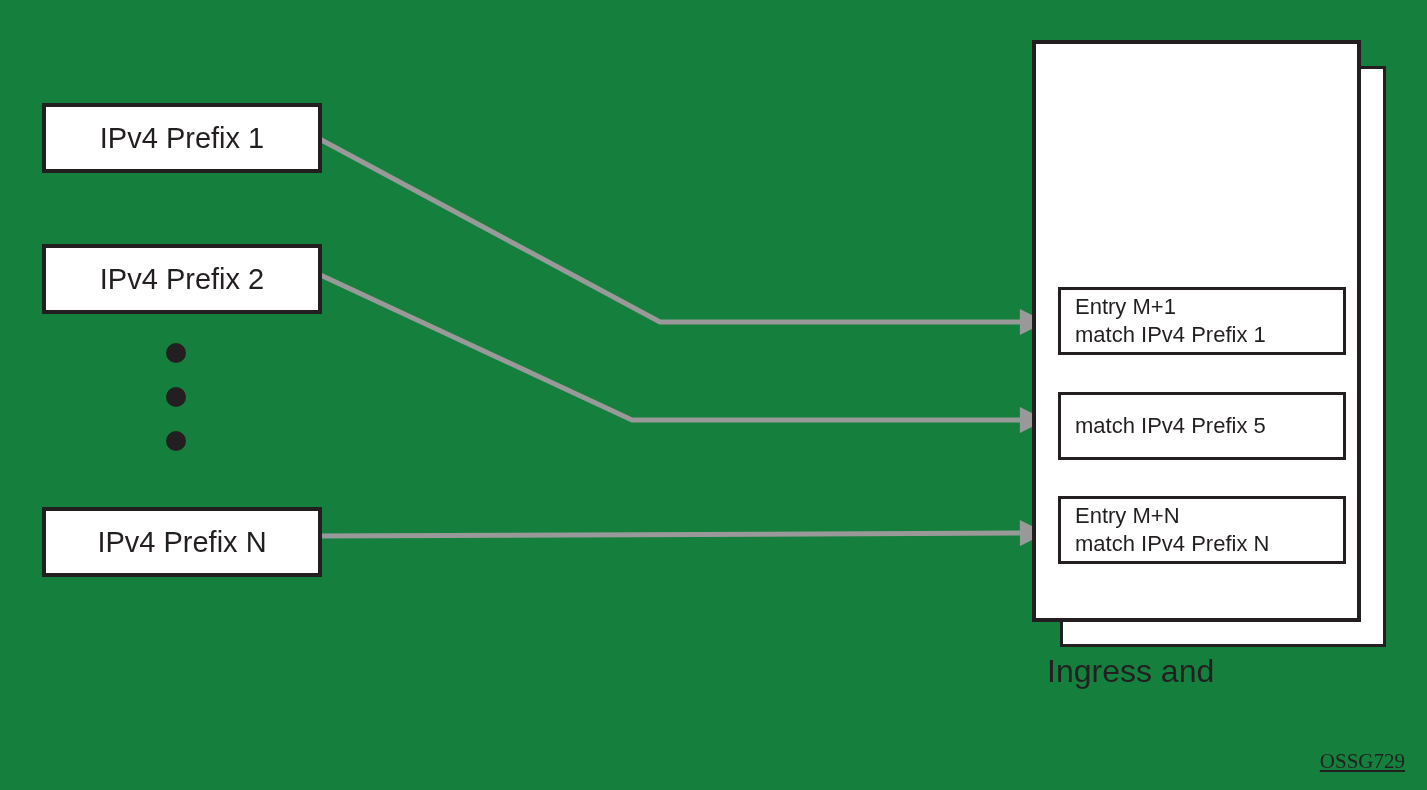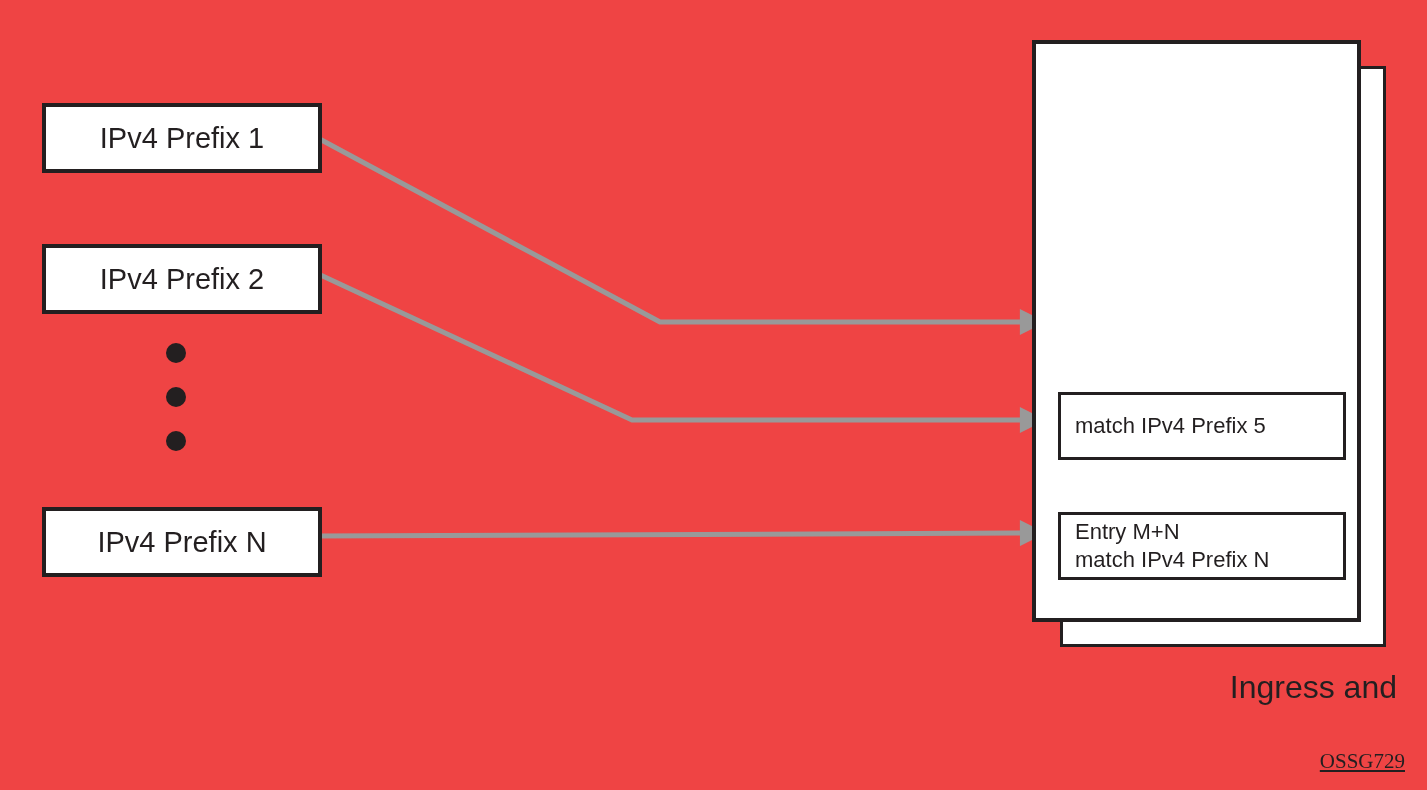--- a/index.html
+++ b/index.html
@@ -4,21 +4,21 @@
 <style>
   html, body {
     margin: 0;
     padding: 0;
     background: #ffffff;
   }
   .canvas {
     position: relative;
     width: 1427px;
     height: 790px;
-    background: #ef4444;
+    background: #15803d;
     font-family: "Liberation Sans", sans-serif;
     overflow: hidden;
   }
   .overlay {
     position: absolute;
     left: 0;
     top: 0;
     width: 1427px;
     height: 790px;
     pointer-events: none;
@@ -76,26 +76,25 @@
   }
   .entry-box span {
     display: block;
     white-space: nowrap;
   }
   .filter-label {
     position: absolute;
     left: 1047px;
     top: 652px;
     width: 350px;
-    text-align: right;
+    text-align: left;
     font-size: 32px;
     line-height: 39px;
     color: #231f20;
     z-index: 3;
-    margin-top: 16px;
   }
   .figure-id {
     position: absolute;
     left: 1295px;
     top: 749px;
     width: 110px;
     text-align: right;
     font-family: "Liberation Serif", serif;
     font-size: 21px;
     color: #231f20;
@@ -134,26 +133,30 @@
     <span>IPv4 Prefix 2</span>
   </div>
 
   <div class="prefix-box" style="top:507px">
     <span>IPv4 Prefix N</span>
   </div>
 
   <div class="stack-shadow"></div>
   <div class="filter-panel"></div>
 
+  <div class="entry-box" style="top:287px">
+    <span>Entry M+1</span>
+    <span>match IPv4 Prefix 1</span>
+  </div>
 
   <div class="entry-box" style="top:392px">
     <span>match IPv4 Prefix 5</span>
   </div>
 
-  <div class="entry-box" style="top:512px">
+  <div class="entry-box" style="top:496px">
     <span>Entry M+N</span>
     <span>match IPv4 Prefix N</span>
   </div>
 
   <div class="filter-label">
     <span>Ingress and</span><br>
   </div>
 
   <div class="figure-id">OSSG729</div>
 

